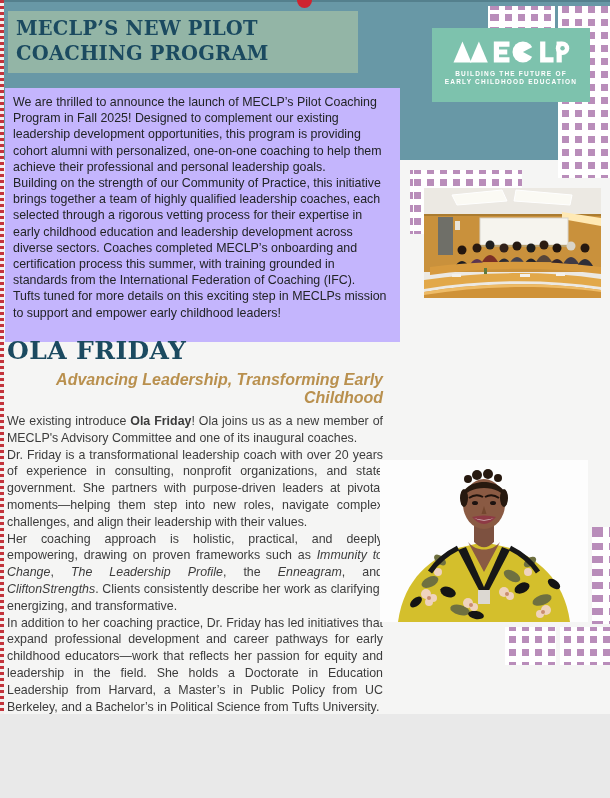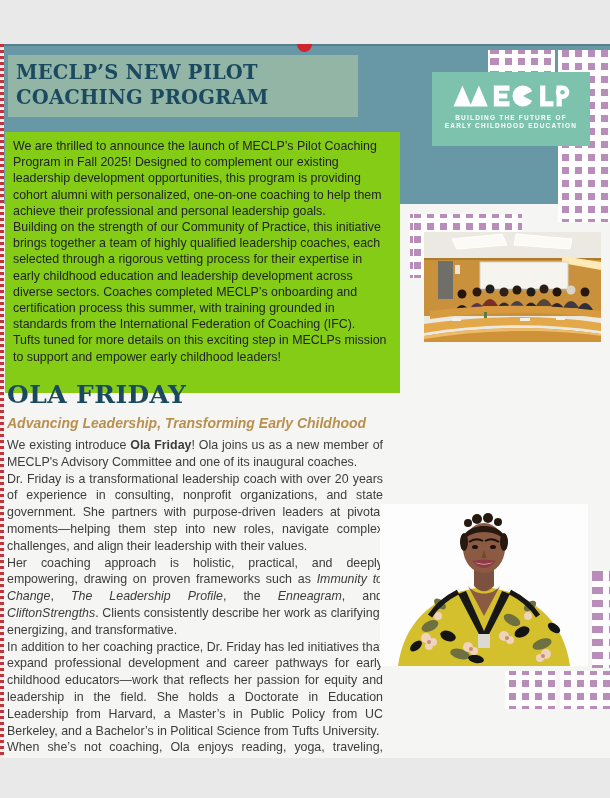--- a/index.html
+++ b/index.html
@@ -1,17 +1,17 @@
 <!DOCTYPE html>
 <html><head>
 <meta charset="utf-8">
 <style>
   html,body{margin:0;padding:0;background:#e9e9e9;}
   .page{position:relative;width:610px;height:714px;background:#f5f5f4;overflow:hidden;
-        font-family:"Liberation Sans",sans-serif;margin-top:44px;}
+        font-family:"Liberation Sans",sans-serif;}
   .abs{position:absolute;}
 
   
   .band{top:0;left:0;width:610px;height:160px;background:#6898a6;}
   .top-line{top:0;left:0;width:610px;height:2px;background:#54808d;}
   .footer-bar{top:772px;left:0;width:610px;height:20px;background:#6898a6;color:#eef3f4;
               font-size:13px;line-height:20px;text-align:center;letter-spacing:.3px;}
 
   
   .edge-left{top:0;left:0;width:4px;height:798px;z-index:30;
@@ -38,28 +38,28 @@
   .pat-d{left:505px;top:627px;width:51px;height:38px;}
   .pat-e{left:560px;top:627px;width:50px;height:38px;}
 
   
   .logo-card{left:432px;top:28px;width:158px;height:74px;background:#7dc2ad;text-align:center;}
   .logo-card svg{display:block;margin:10px auto 4px;}
   .logo-tagline{color:#ffffff;font-size:6.5px;font-weight:bold;letter-spacing:1.2px;
                 line-height:8px;white-space:nowrap;}
 
   
-  .green-block{left:5px;top:88px;width:379px;background:#84cc16;padding:6px 8px 28px;}
+  .green-block{left:5px;top:88px;width:379px;background:#c4b5fd;padding:6px 8px 21px;}
   .green-block p{margin:0;font-size:12.4px;line-height:16.2px;color:#222426;}
 
   
   .spotlight{left:7px;top:336px;width:376px;}
   .sp-title{font-family:"DejaVu Serif","Liberation Serif",serif;font-weight:bold;font-size:25px;
             line-height:30px;color:#1b4a60;letter-spacing:.4px;}
-  .sp-sub{margin-top:5px;font-size:14px;font-style:italic;font-weight:bold;color:#b9904e;}
+  .sp-sub{margin-top:5px;font-size:16px;font-style:italic;font-weight:bold;color:#b9904e;text-align:right;}
   .sp-body{margin-top:6px;text-align:justify;}
   .sp-body p{margin:0;font-size:12.4px;line-height:16.8px;color:#3c3c3c;}
   .b{font-weight:bold;} .i{font-style:italic;}
 
   
   .lecture-photo{left:424px;top:188px;width:177px;height:110px;}
   .portrait{left:380px;top:460px;width:208px;height:162px;background:#fdfdfd;}
   .lecture-photo svg,.portrait svg{display:block;}
 </style>
 </head>

